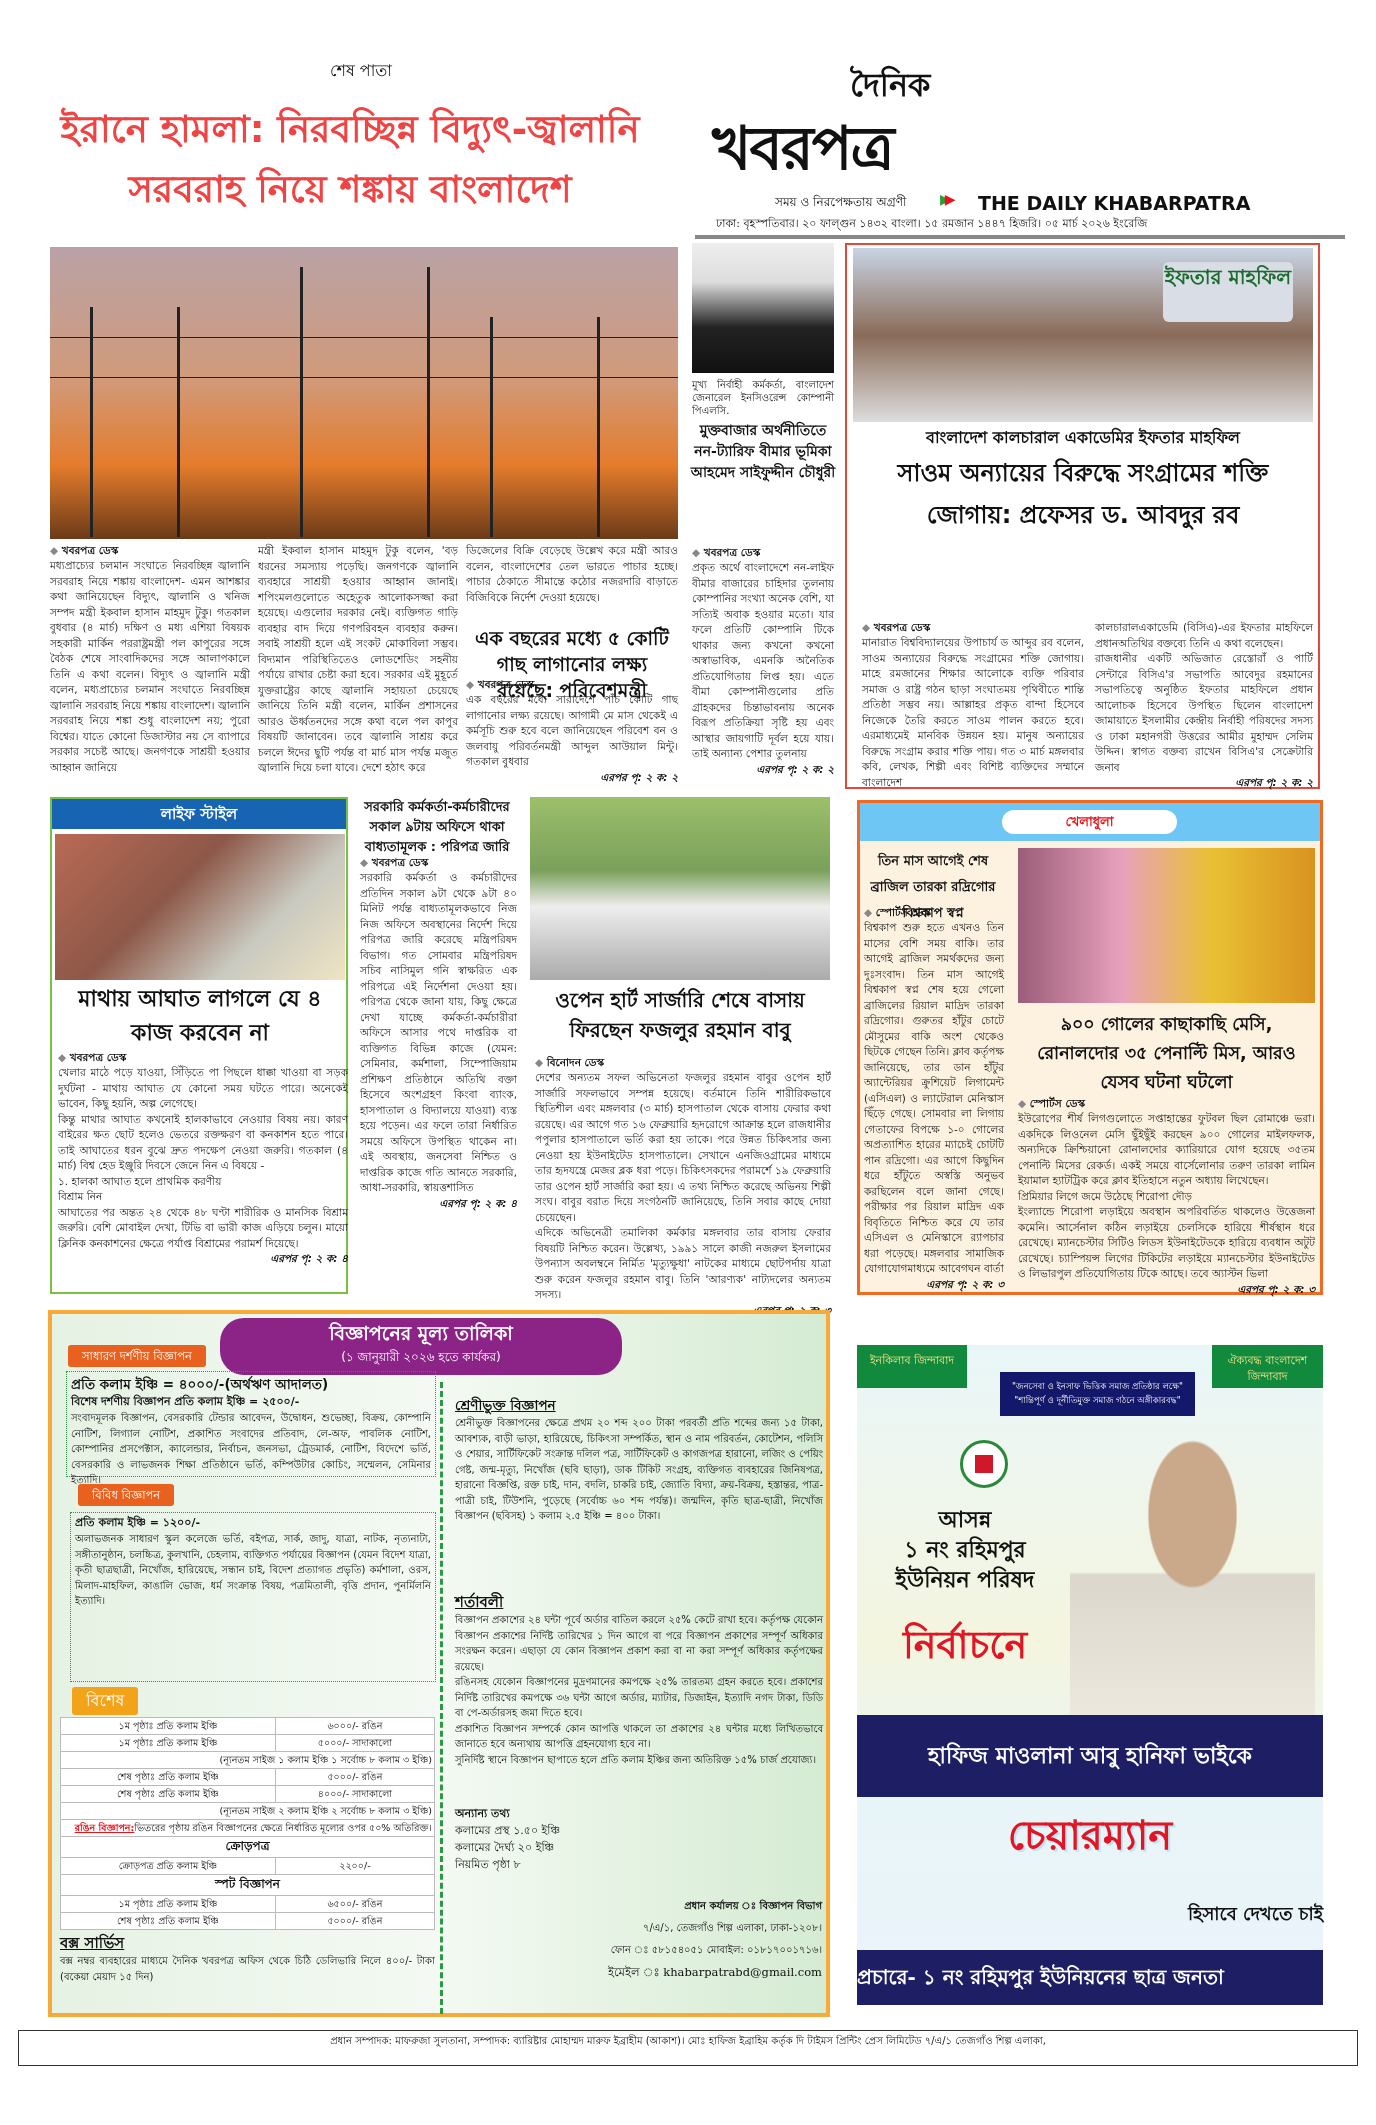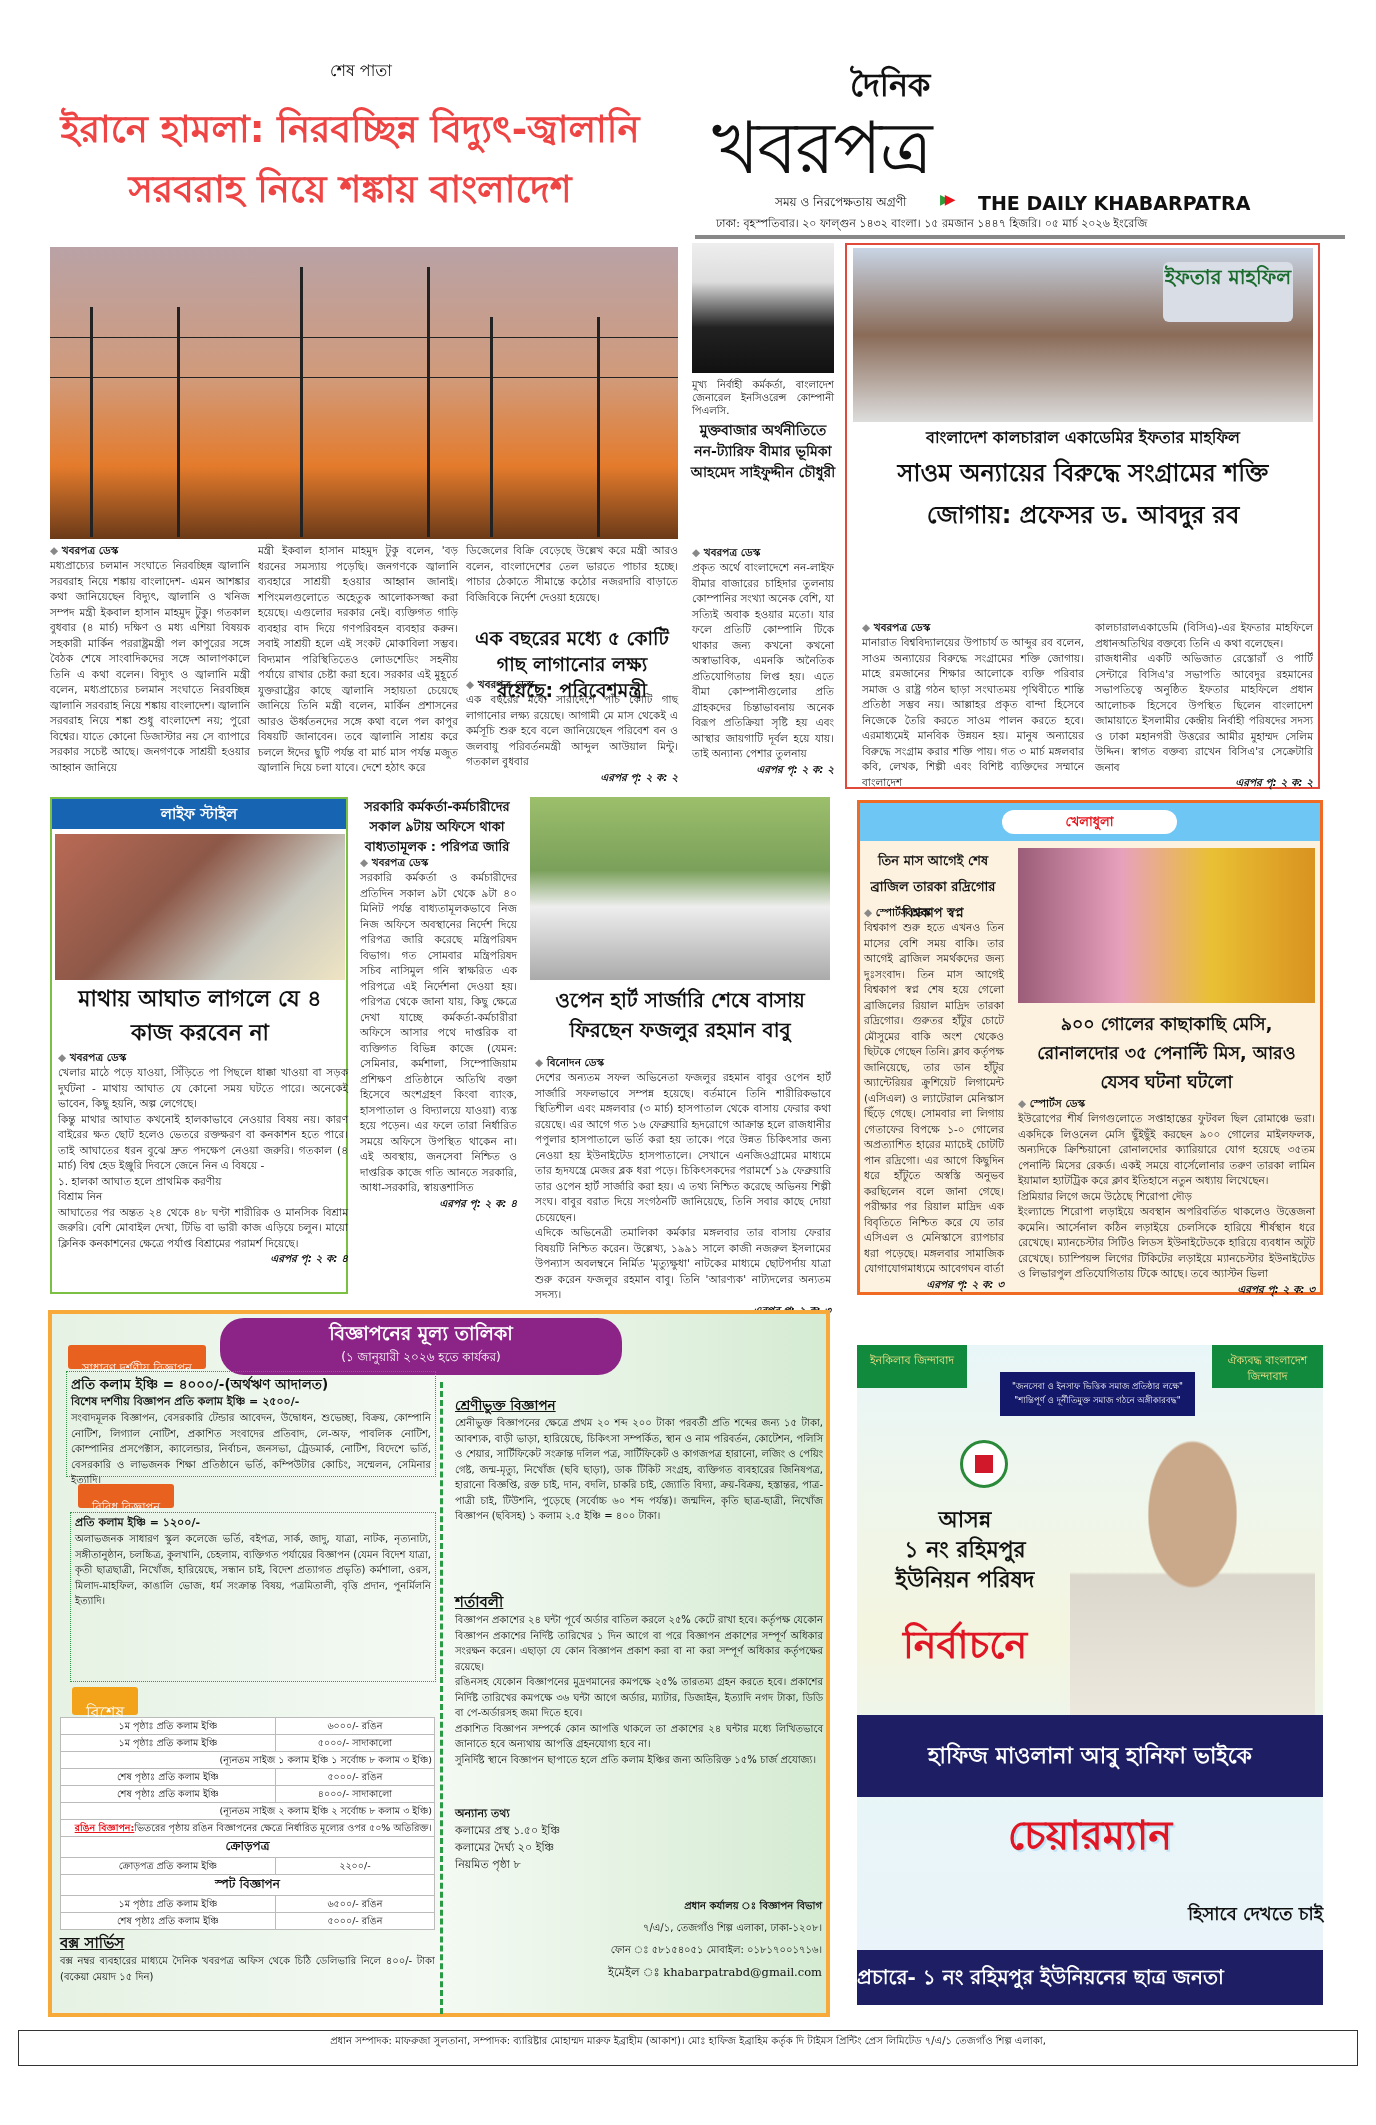--- a/index.html
+++ b/index.html
@@ -8,21 +8,21 @@
 .txt{font-size:10.5px;line-height:15.5px;text-align:justify;color:#222}
 .desk{font-size:10.5px;font-weight:bold;color:#111;line-height:15px}
 .desk::before{content:"◆ ";color:#888}
 .cont{font-style:italic;font-size:10.5px;text-align:right;font-weight:bold}
 .hl{font-weight:bold;text-align:center;color:#111;font-family:"DejaVu Sans",sans-serif}
 .img{background:#888;overflow:hidden}
 
 #sesh{left:330px;top:58px;font-size:16px}
 #hl1{left:40px;top:100px;width:620px;font-size:37px;color:#ef4444;font-weight:bold;text-align:center;line-height:60px}
 #logo-small{left:850px;top:60px;font-size:32px;font-weight:bold}
-#logo{left:712px;top:98px;width:520px;font-size:72px;font-weight:400;letter-spacing:-2px;line-height:100px;font-family:"DejaVu Serif",serif}
+#logo{left:712px;top:98px;width:520px;font-size:60px;font-weight:700;letter-spacing:-2px;line-height:100px;font-family:"DejaVu Serif",serif}
 #tag{left:775px;top:193px;font-size:12px}
 #arrow{left:940px;top:191px;font-size:14px;color:#2b9e3a;letter-spacing:-6px}
 #arrow span{color:#e8121a}
 #eng{left:978px;top:192px;font-size:19px;font-weight:bold}
 #dateline{left:716px;top:215px;font-size:11px}
 #hrule{left:695px;top:235px;width:650px;height:4px;background:#888}
 
 #lead-img{left:50px;top:247px;width:628px;height:292px;background:linear-gradient(180deg,#b9a2a6 0%,#d19a7a 45%,#e47b2c 75%,#6b3a18 100%)}
 .tower{position:absolute;border:2px solid #222}
 
@@ -63,21 +63,21 @@
 #sport-hl1{left:863px;top:848px;width:140px;font-size:13px;line-height:26px}
 #sport-c1{left:864px;top:905px;width:140px}
 #sport-img{left:1018px;top:848px;width:297px;height:155px;background:linear-gradient(90deg,#9a5c78 0%,#e8a1bc 35%,#e9c034 65%,#d99320 100%)}
 #sport-hl2{left:1018px;top:1010px;width:297px;font-size:17.5px;line-height:29px}
 #sport-c2{left:1018px;top:1096px;width:297px}
 
 #rate-box{left:48px;top:1310px;width:782px;height:707px;border:4px solid #f7a93a;background:linear-gradient(90deg,#e6f2e4 0%,#f4faf3 50%,#d5ebd2 100%)}
 #rate-title{left:220px;top:1318px;width:402px;height:57px;background:#8c2387;color:#fff;border-radius:24px;text-align:center}
 #rate-title .t1{font-size:19px;font-weight:bold;line-height:30px}
 #rate-title .t2{font-size:12px;line-height:18px}
-.tagbtn{position:absolute;background:#e8611e;color:#fff;font-size:11.5px;padding:12px 14px;height:22px;line-height:22px;border-radius:3px}
+.tagbtn{position:absolute;background:#e8611e;color:#fff;font-size:11.5px;padding:0 14px;height:22px;line-height:22px;border-radius:3px}
 .tagbtn.yel{background:#f2a31a;font-size:16px;height:28px;line-height:28px}
 .dotbox{position:absolute;border:1px dotted #2a9a45}
 .rhead{font-weight:bold;font-size:13.5px;line-height:20px}
 .rsub{font-weight:bold;font-size:11px;line-height:16px}
 .rtxt{font-size:10px;line-height:15.5px;text-align:justify}
 #rate-table{left:60px;top:1717px;width:375px;border-collapse:collapse;font-size:9.5px;background:#fff}
 #rate-table td{border:1px solid #bbb;height:17px;text-align:center;padding:0 2px}
 #rate-table td.full{text-align:right}
 #rate-table td.sec{font-weight:bold;font-size:12px;text-align:center}
 .red{color:#e8121a;font-weight:bold;text-decoration:underline}

